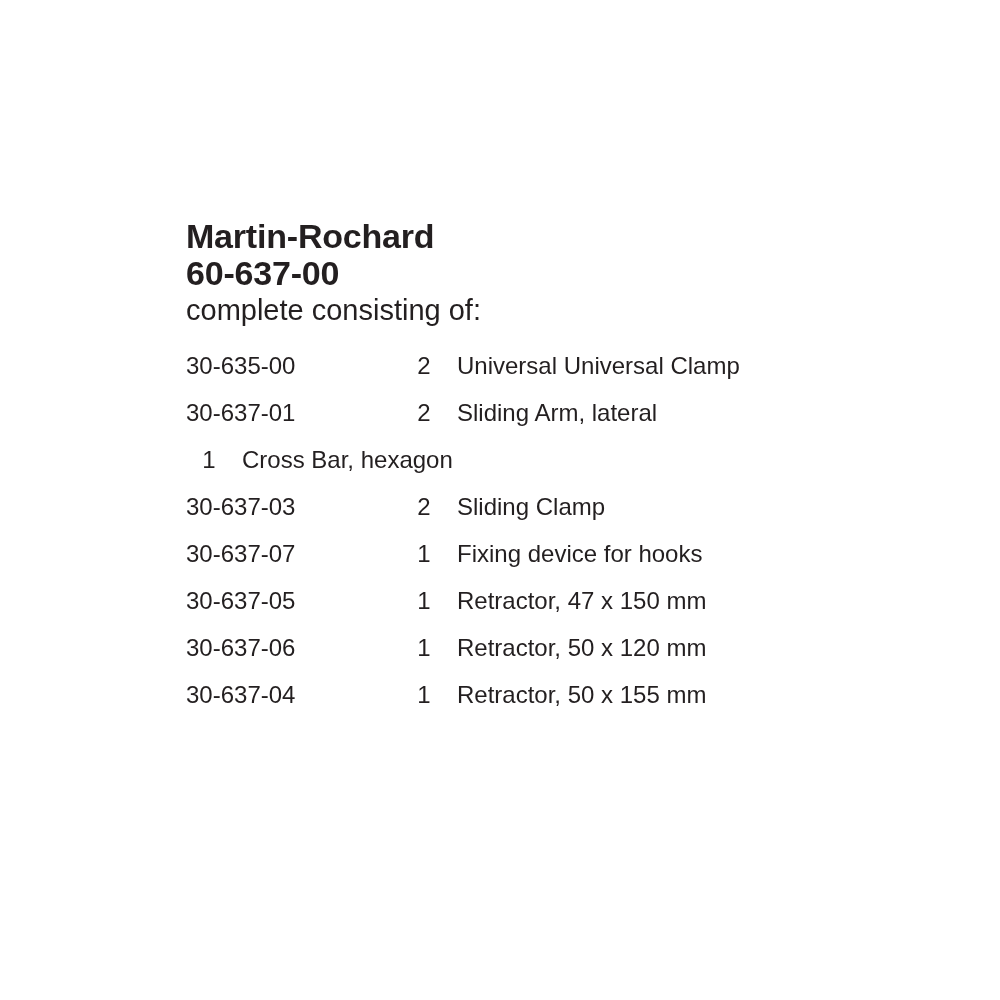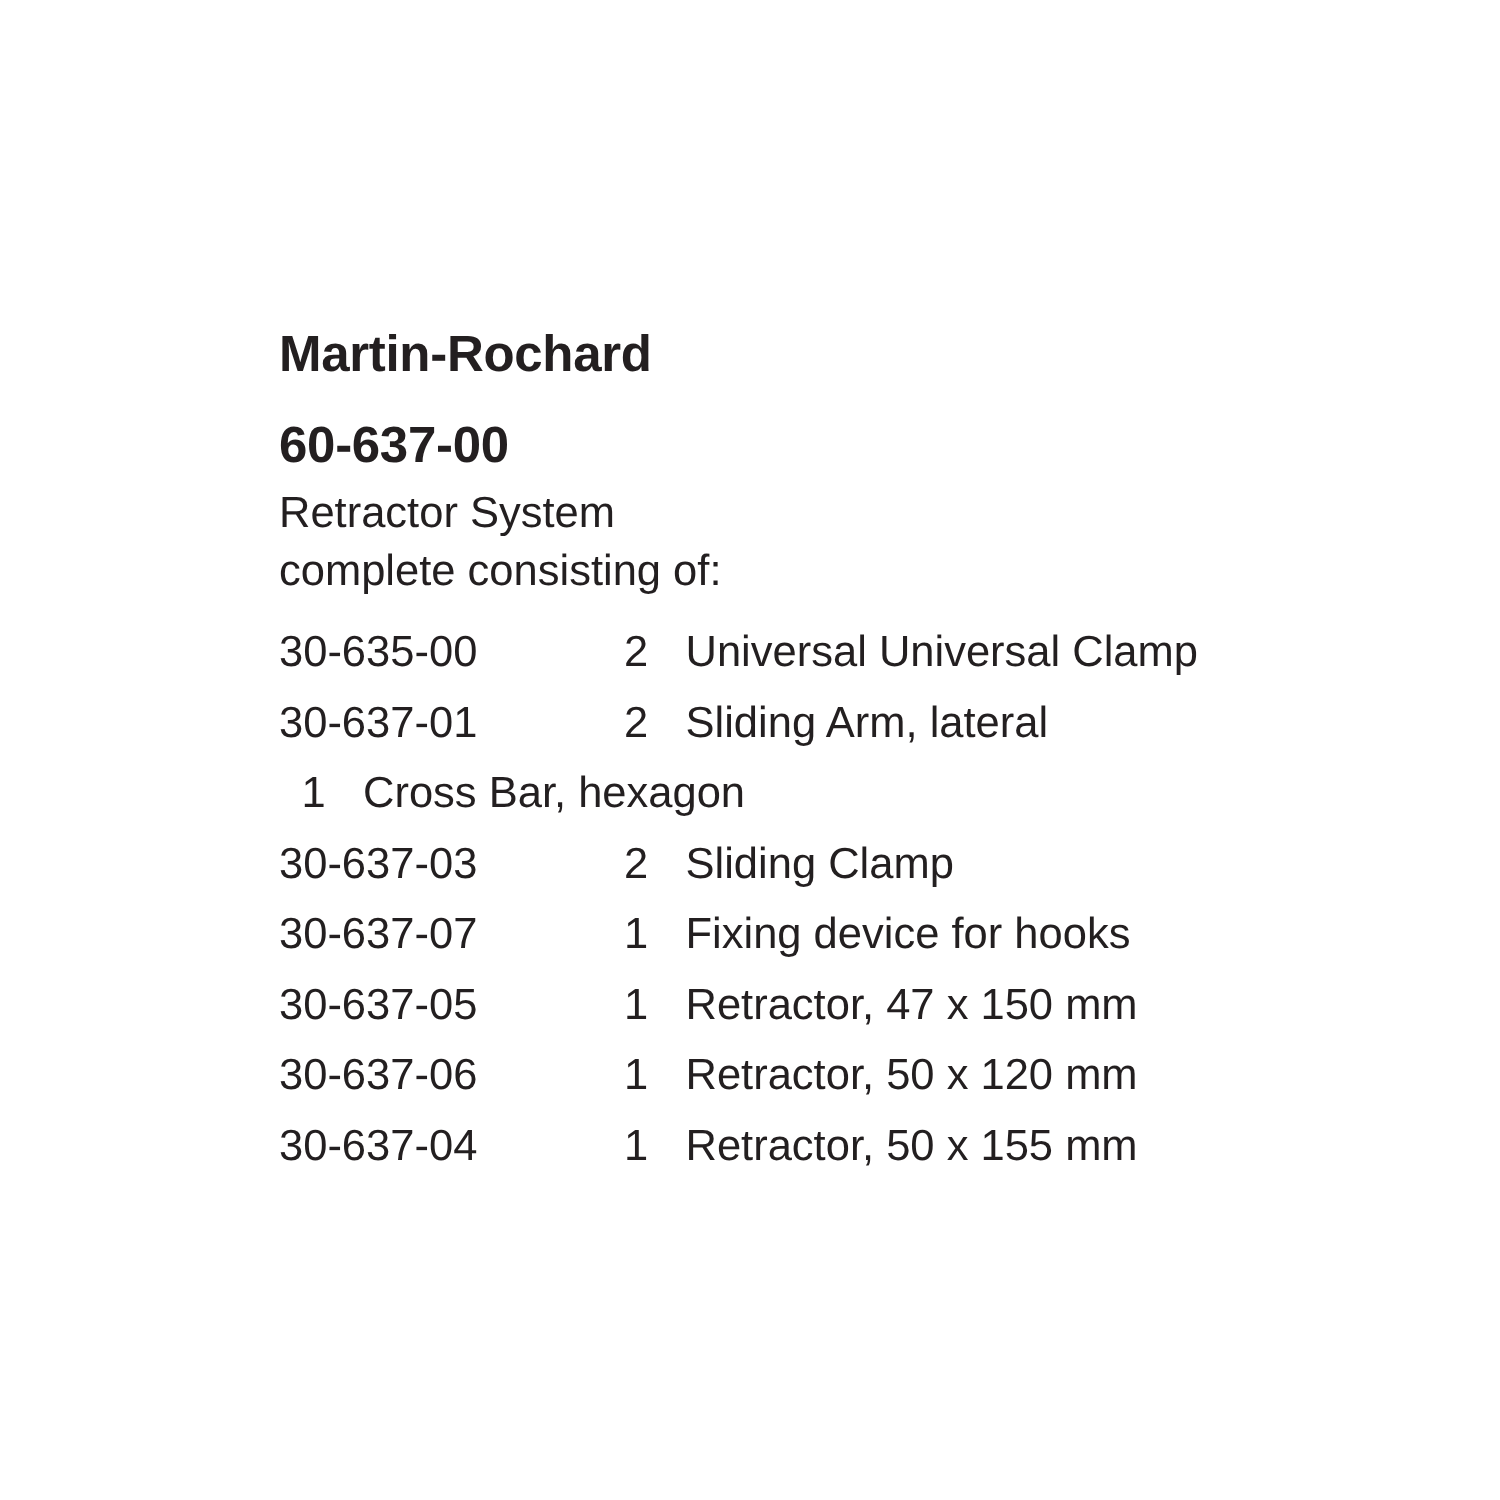--- a/index.html
+++ b/index.html
@@ -33,21 +33,21 @@
     letter-spacing: -0.2px;
     color: #231f20;
     white-space: nowrap;
   }
   .code {
     font-size: 34px;
     font-weight: bold;
     line-height: 1.08;
     letter-spacing: -0.2px;
     color: #231f20;
-    margin-top: 24px;
+    margin-top: 0;
     white-space: nowrap;
   }
   .subtitle {
     font-size: 29px;
     font-weight: normal;
     line-height: 1.32;
     color: #231f20;
     margin-top: 8px;
     white-space: nowrap;
   }
@@ -58,21 +58,21 @@
     color: #231f20;
     white-space: nowrap;
   }
   .parts {
     margin-top: 12px;
   }
   .part-row {
     display: flex;
     align-items: baseline;
     height: 47px;
-    font-size: 29px;
+    font-size: 24px;
     line-height: 47px;
     color: #231f20;
     white-space: nowrap;
   }
   .part-code {
     width: 215px;
     flex: 0 0 215px;
   }
   .part-qty {
     width: 46px;
@@ -85,21 +85,20 @@
   }
 </style>
 </head>
 <body>
 
 <div class="page">
   <div class="block">
 
     <div class="title">Martin-Rochard</div>
     <div class="code">60-637-00</div>
-    <div class="subtitle">Retractor System</div>
     <div class="subtitle2">complete consisting of:</div>
 
     <div class="parts">
 
       <div class="part-row">
         <span class="part-code">30-635-00</span>
         <span class="part-qty">2</span>
         <span class="part-desc">Universal Universal Clamp</span>
       </div>
 

